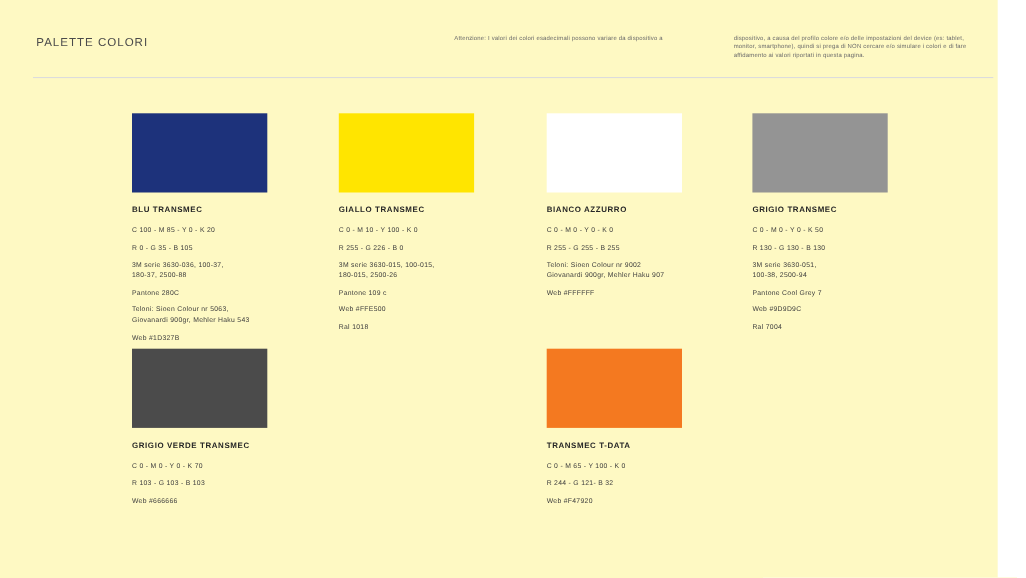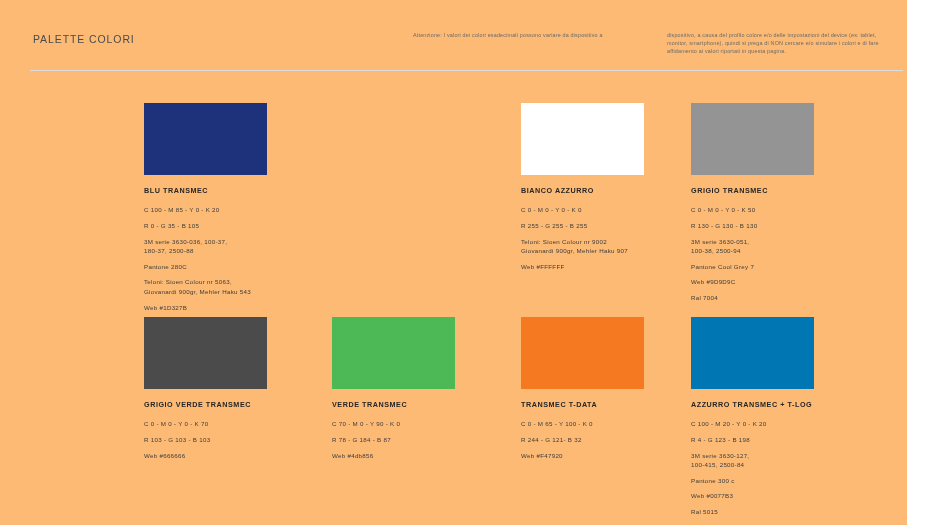--- a/index.html
+++ b/index.html
@@ -10,21 +10,21 @@
     width: 933px;
     height: 525px;
     background: #ffffff;
     font-family: "Liberation Sans", sans-serif;
     overflow: hidden;
   }
   .page {
     position: relative;
     width: 907px;
     height: 525px;
-    background: #fdba74;
+    background: #fef9c3;
     box-sizing: border-box;
   }
 
   
   .header {
     position: absolute;
     left: 0;
     top: 0;
     width: 933px;
     height: 72px;
@@ -68,21 +68,20 @@
   .grid {
     position: absolute;
     left: 0;
     top: 0;
     width: 933px;
     height: 525px;
   }
   .swatch-cell {
     position: absolute;
     width: 190px;
-    margin-left: 24px;
   }
   .swatch-chip {
     width: 123px;
     height: 72px;
     display: block;
   }
   .swatch-name {
     margin-top: 11px;
     font-size: 7.2px;
     font-weight: bold;
@@ -104,21 +103,21 @@
   .spec-line:last-child {
     margin-bottom: 0;
   }
 
   
   .row-top { top: 103px; }
   .row-bottom { top: 317px; }
   .col-1 { left: 120px; }
   .col-2 { left: 308px; }
   .col-3 { left: 497px; }
-  .col-4 { left: 667px; }
+  .col-4 { left: 684px; }
 </style>
 </head>
 <body>
 
 <div class="page">
 
   <div class="header">
     <div class="page-title">PALETTE COLORI</div>
     <div class="disclaimer disclaimer-left">Attenzione: I valori dei colori esadecimali possono variare da dispositivo a</div>
     <div class="disclaimer disclaimer-right">dispositivo, a causa del profilo colore e/o delle impostazioni del device (es: tablet, monitor, smartphone), quindi si prega di NON cercare e/o simulare i colori e di fare affidamento ai valori riportati in questa pagina.</div>
@@ -136,20 +135,33 @@
         <div class="spec-line">3M serie 3630-036, 100-37,
 180-37, 2500-88</div>
         <div class="spec-line">Pantone 280C</div>
         <div class="spec-line">Teloni: Sioen Colour nr 5063,
 Giovanardi 900gr, Mehler Haku 543</div>
         <div class="spec-line">Web #1D327B</div>
         <div class="spec-line">Ral 5002</div>
       </div>
     </div>
 
+    <div class="swatch-cell row-top col-2">
+      <div class="swatch-chip" style="background: rgb(255, 229, 0);"></div>
+      <div class="swatch-name">GIALLO TRANSMEC</div>
+      <div class="spec-list">
+        <div class="spec-line">C 0 - M 10 - Y 100 - K 0</div>
+        <div class="spec-line">R 255 - G 226 - B 0</div>
+        <div class="spec-line">3M serie 3630-015, 100-015,
+180-015, 2500-26</div>
+        <div class="spec-line">Pantone 109 c</div>
+        <div class="spec-line">Web #FFE500</div>
+        <div class="spec-line">Ral 1018</div>
+      </div>
+    </div>
 
     <div class="swatch-cell row-top col-3">
       <div class="swatch-chip" style="background: rgb(255, 255, 255);"></div>
       <div class="swatch-name">BIANCO AZZURRO</div>
       <div class="spec-list">
         <div class="spec-line">C 0 - M 0 - Y 0 - K 0</div>
         <div class="spec-line">R 255 - G 255 - B 255</div>
         <div class="spec-line">Teloni: Sioen Colour nr 9002
 Giovanardi 900gr, Mehler Haku 907</div>
         <div class="spec-line">Web #FFFFFF</div>
@@ -173,48 +185,26 @@
     <div class="swatch-cell row-bottom col-1">
       <div class="swatch-chip" style="background: rgb(75, 75, 75);"></div>
       <div class="swatch-name">GRIGIO VERDE TRANSMEC</div>
       <div class="spec-list">
         <div class="spec-line">C 0 - M 0 - Y 0 - K 70</div>
         <div class="spec-line">R 103 - G 103 - B 103</div>
         <div class="spec-line">Web #666666</div>
       </div>
     </div>
 
-    <div class="swatch-cell row-bottom col-2">
-      <div class="swatch-chip" style="background: rgb(77, 184, 86);"></div>
-      <div class="swatch-name">VERDE TRANSMEC</div>
-      <div class="spec-list">
-        <div class="spec-line">C 70 - M 0 - Y 90 - K 0</div>
-        <div class="spec-line">R 78 - G 184 - B 87</div>
-        <div class="spec-line">Web #4db856</div>
-      </div>
-    </div>
 
     <div class="swatch-cell row-bottom col-3">
       <div class="swatch-chip" style="background: rgb(244, 121, 32);"></div>
       <div class="swatch-name">TRANSMEC T-DATA</div>
       <div class="spec-list">
         <div class="spec-line">C 0 - M 65 - Y 100 - K 0</div>
         <div class="spec-line">R 244 - G 121- B 32</div>
         <div class="spec-line">Web #F47920</div>
       </div>
     </div>
 
-    <div class="swatch-cell row-bottom col-4">
-      <div class="swatch-chip" style="background: rgb(0, 119, 179);"></div>
-      <div class="swatch-name">AZZURRO TRANSMEC + T-LOG</div>
-      <div class="spec-list">
-        <div class="spec-line">C 100 - M 20 - Y 0 - K 20</div>
-        <div class="spec-line">R 4 - G 123 - B 198</div>
-        <div class="spec-line">3M serie 3630-127,
-100-415, 2500-84</div>
-        <div class="spec-line">Pantone 300 c</div>
-        <div class="spec-line">Web #0077B3</div>
-        <div class="spec-line">Ral 5015</div>
-      </div>
-    </div>
 
   </div>
 </div>
 
 </body></html>

